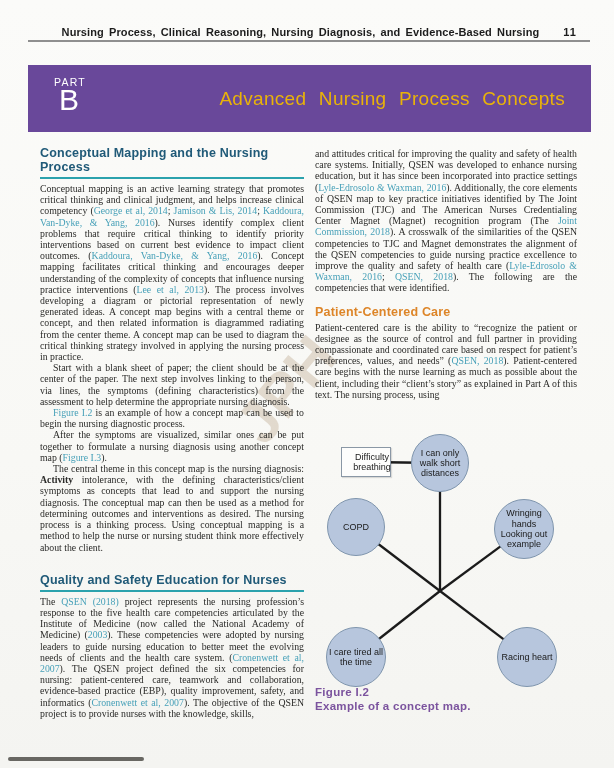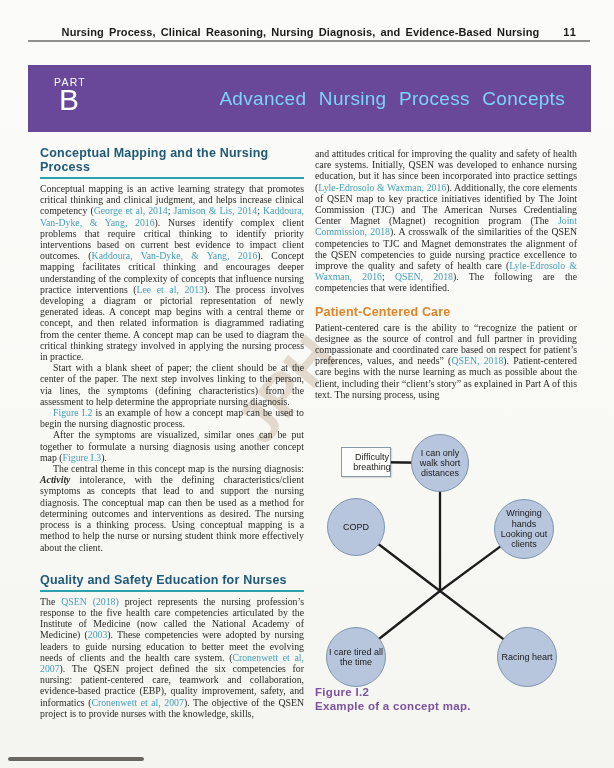--- a/index.html
+++ b/index.html
@@ -23,21 +23,21 @@
   .banner{position:absolute;left:28px;top:65px;width:563px;height:67px;background:#69489a;}
   .part-label{
     position:absolute;left:26px;top:11px;color:#fff;
     font-family:"Liberation Sans",sans-serif;font-size:10.5px;letter-spacing:1.2px;
   }
   .part-letter{
     position:absolute;left:31px;top:20px;color:#fff;
     font-family:"Liberation Sans",sans-serif;font-size:30px;font-weight:400;line-height:1;
   }
   .banner-title{
-    position:absolute;right:26px;top:50%;transform:translateY(-50%);color:#7dd3fc;
+    position:absolute;right:26px;top:50%;transform:translateY(-50%);color:#eab308;
     font-family:"Liberation Sans",sans-serif;font-size:19px;font-weight:400;
     letter-spacing:.3px;word-spacing:7px;white-space:nowrap;
   }
 
   
   .watermark{
     position:absolute;left:228px;top:355px;
     font-family:"Liberation Sans",sans-serif;font-weight:bold;font-size:60px;
     color:rgba(198,180,158,.45);transform:rotate(-50deg);pointer-events:none;
   }
@@ -56,21 +56,21 @@
   .sec2{margin-top:20px;}
   .subsec{
     margin:11px 0 3px 0;font-family:"Liberation Sans",sans-serif;font-weight:bold;
     font-size:12.5px;color:#dd8528;letter-spacing:.2px;
   }
   p.body{
     margin:0;font-size:9.8px;line-height:11.2px;text-align:justify;color:#2a2a28;
   }
   p.ind{text-indent:13px;}
   .cite{color:#46a0b8;}
-  .bold{font-weight:bold;font-style:italic;}
+  .bold{font-weight:bold;}
 
   
   .concept-map{position:absolute;left:315px;top:432px;width:262px;height:256px;margin:0;}
   .concept-map svg{position:absolute;left:0;top:0;}
   .concept-map svg line{stroke:#1b1b1b;stroke-width:2.3;}
   .node{
     position:absolute;display:flex;align-items:center;justify-content:center;
     text-align:center;font-family:"Liberation Sans",sans-serif;font-size:9px;
     line-height:10.3px;color:#1a1a1a;white-space:pre-line;box-sizing:border-box;
   }
@@ -129,21 +129,21 @@
       </svg>
   <div class="node rect" style="left: 26px; top: 15px; width: 50px; height: 30px;">Difficulty
 breathing</div>
       <div class="node circle" style="left: 96px; top: 2px; height: 58px; width: 58px;">I can only
 walk short
 distances</div>
       <div class="node circle" style="left: 12px; top: 66px; height: 58px; width: 58px;">COPD</div>
       <div class="node circle" style="left: 179px; top: 67px; height: 60px; width: 60px;">Wringing
 hands
 Looking out
-clients</div>
+example</div>
       <div class="node circle" style="left: 11px; top: 195px; height: 60px; width: 60px;">I care tired all
 the time</div>
       <div class="node circle" style="left: 182px; top: 195px; height: 60px; width: 60px;">Racing heart</div>
     </figure>
 
   <figcaption class="figcap">
     <div>Figure I.2</div>
     <div>Example of a concept map.</div>
   </figcaption>
 

